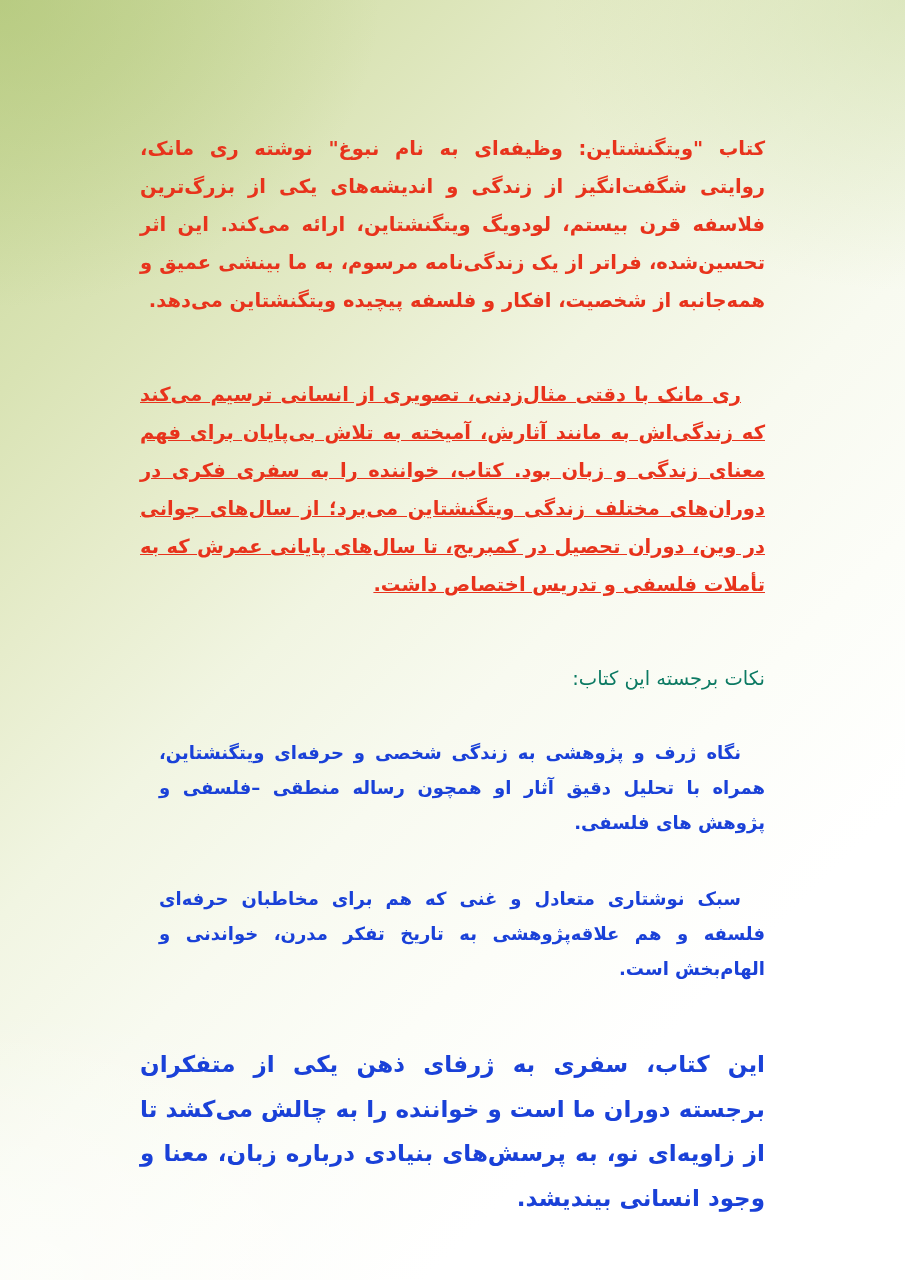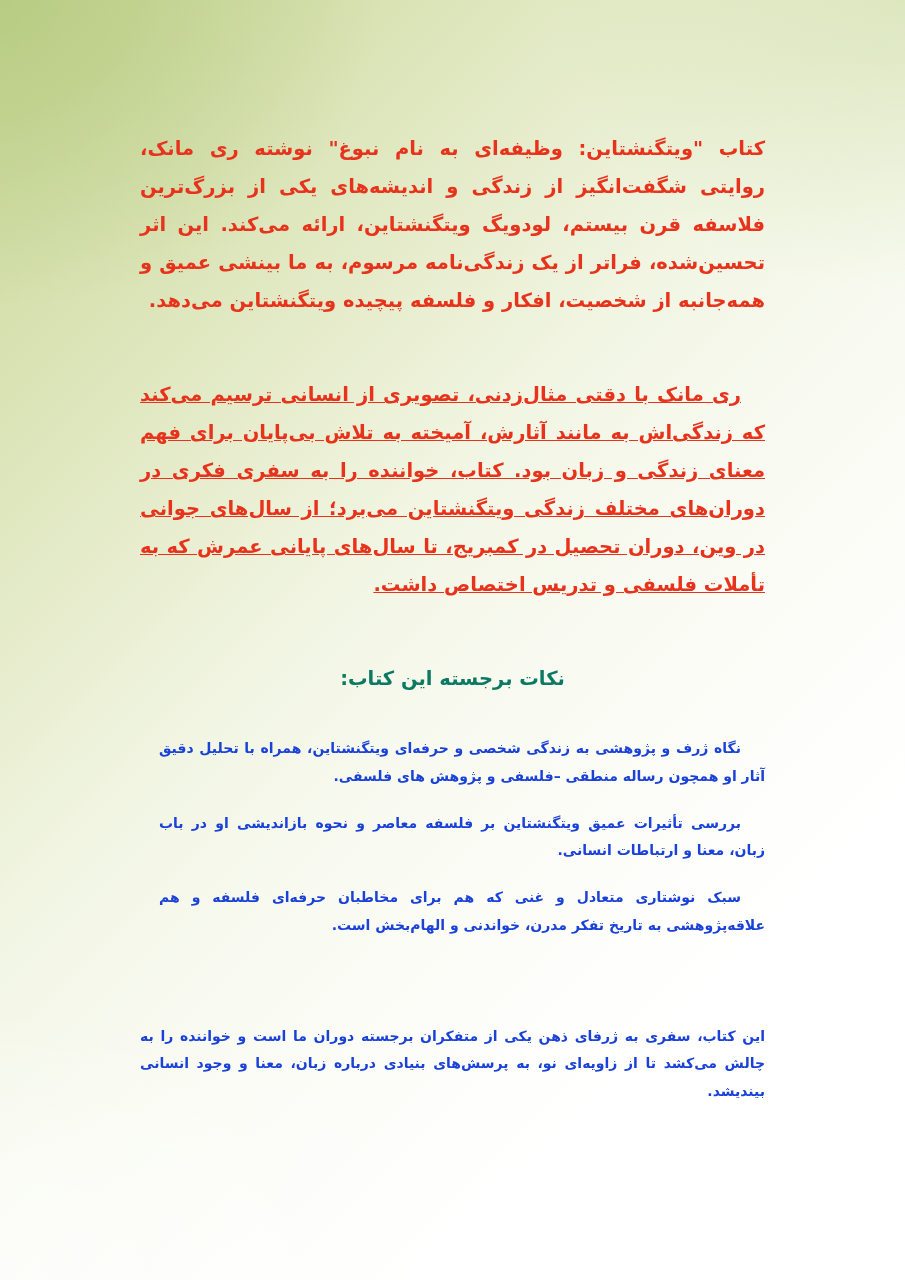--- a/index.html
+++ b/index.html
@@ -56,34 +56,33 @@
     color: #e8331c;
     font-size: 19.5px;
     letter-spacing: 0;
   }
   .gap-lg { height: 56px; }
   .gap-md { height: 38px; }
   .gap-sm { height: 20px; }
   .highlights-title {
     color: #0c7a63;
     font-size: 19.5px;
-    font-weight: bold;
-    text-align: center;
+    font-weight: normal;
+    text-align: right;
     line-height: 1.9;
   }
   .bullet {
     color: #1a41d8;
-    font-size: 14px;
+    font-size: 18px;
     text-indent: 24px;
     margin-left: 19px;
   }
   .closing {
     color: #1a41d8;
-    font-size: 14px;
-    margin-top: 28px;
+    font-size: 23px;
   }
   .indent {
     text-indent: 24px;
     text-decoration: underline;
   }
 </style>
 </head>
 <body>
 
 <div class="page">
@@ -98,21 +97,20 @@
     <div class="gap-lg"></div>
 
     <div class="highlights-title">نکات برجسته این کتاب:</div>
 
     <div class="gap-md"></div>
 
     <p class="bullet">نگاه ژرف و پژوهشی به زندگی شخصی و حرفه‌ای ویتگنشتاین، همراه با تحلیل دقیق آثار او همچون رساله منطقی –فلسفی و پژوهش های فلسفی.</p>
 
     <div class="gap-sm"></div>
 
-    <p class="bullet">بررسی تأثیرات عمیق ویتگنشتاین بر فلسفه معاصر و نحوه بازاندیشی او در باب زبان، معنا و ارتباطات انسانی.</p>
 
     <div class="gap-sm"></div>
 
     <p class="bullet">سبک نوشتاری متعادل و غنی که هم برای مخاطبان حرفه‌ای فلسفه و هم علاقه‌پژوهشی به تاریخ تفکر مدرن، خواندنی و الهام‌بخش است.</p>
 
     <div class="gap-lg"></div>
 
     <p class="closing">این کتاب، سفری به ژرفای ذهن یکی از متفکران برجسته دوران ما است و خواننده را به چالش می‌کشد تا از زاویه‌ای نو، به پرسش‌های بنیادی درباره زبان، معنا و وجود انسانی بیندیشد.</p>
 
   </div>

